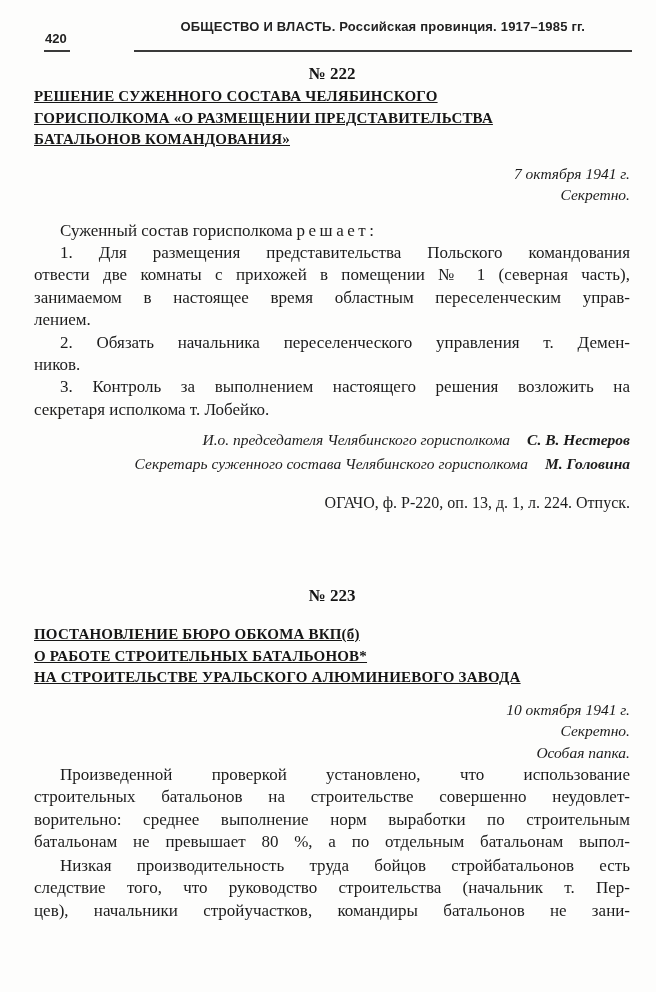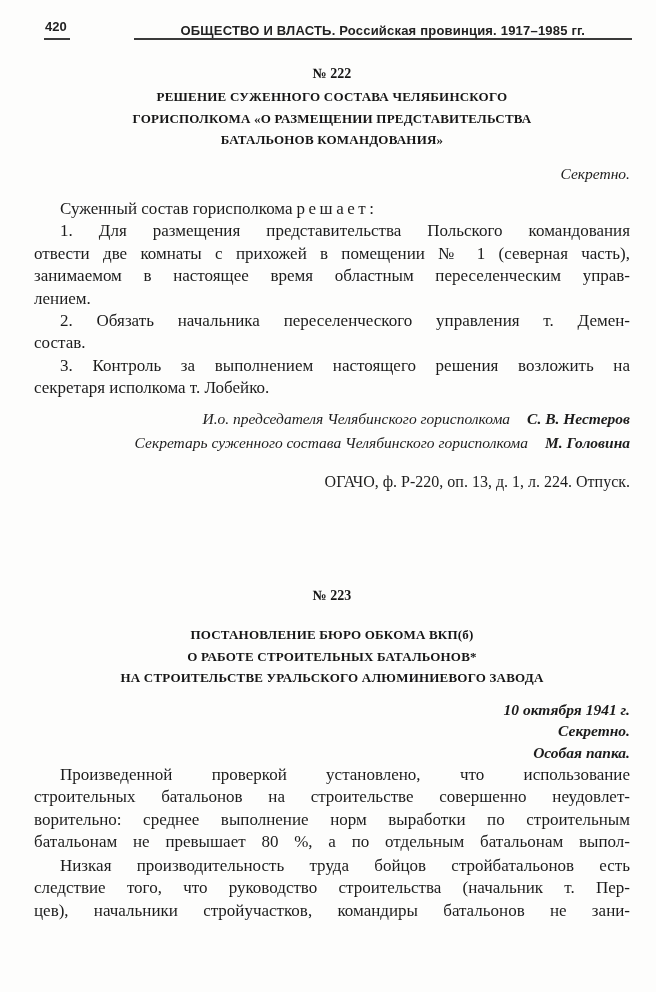--- a/index.html
+++ b/index.html
@@ -20,37 +20,38 @@
     font-family: "Liberation Sans", "DejaVu Sans", sans-serif;
     font-size: 13px; font-weight: 700; color: #222;
   }
   .pagenum {
     border-bottom: 2px solid #3a3a3a;
     padding: 0 3px 4px 1px;
   }
   .runtitle {
     flex: 1; margin-left: 64px;
     border-bottom: 2px solid #3a3a3a;
-    text-align: center; padding-bottom: 0;
+    text-align: center; padding-bottom: 16px;
     letter-spacing: 0.2px;
   }
 
   
   .doc { position: absolute; left: 34px; right: 26px; }
   .doc-222 { top: 64px; }
   .doc-223 { top: 586px; }
 
   .docnum {
-    text-align: center; font-weight: 700; font-size: 14px; line-height: 20px;
+    text-align: center; font-weight: 700; font-size: 17px; line-height: 20px;
     color: #161616;
   }
   .doctitle {
-    margin-top: 2px; text-align: center; font-weight: 700;
-    font-size: 13px; line-height: 21.5px; color: #161616;
+    margin-top: 2px; text-align: left; font-weight: 700;
+    font-size: 15px; line-height: 21.5px; color: #161616;
     letter-spacing: 0.2px;
+    text-decoration: underline;
   }
   .dateblock {
     margin-top: 12px; text-align: right;
     font-style: italic; font-size: 15.5px; line-height: 21.5px;
   }
   .docbody { margin-top: 14px; font-size: 17px; line-height: 22.4px; }
   .doc-223 .docbody { margin-top: 1px; line-height: 22.3px; }
   .bl { white-space: nowrap; }
   .jf { white-space: normal; text-align: justify; text-align-last: justify; }
   .indent { text-indent: 26px; }
@@ -59,53 +60,54 @@
 
   .sigs { margin-top: 7px; font-style: italic; font-size: 15.5px; line-height: 24px; }
   .sigrow { display: flex; justify-content: flex-end; align-items: baseline; }
   .signame { font-weight: 700; margin-left: 17px; }
 
   .archive {
     margin-top: 16px; text-align: right; font-size: 16px; line-height: 22px;
   }
 
   .d223-title { margin-top: 18px; }
-  .d223-date { margin-top: 10px; font-weight: bold; }
+  .d223-date { margin-top: 10px; }
 </style>
 </head>
 <body>
 
 <div class="page">
 
   <div class="header">
     <span class="pagenum">420</span>
     <span class="runtitle">ОБЩЕСТВО И ВЛАСТЬ. Российская провинция. 1917–1985 гг.</span>
   </div>
 
   <div class="doc doc-222">
     <div class="docnum">№ 222</div>
     <div class="doctitle">
       <div class="bl">РЕШЕНИЕ СУЖЕННОГО СОСТАВА ЧЕЛЯБИНСКОГО</div>
       <div class="bl">ГОРИСПОЛКОМА «О РАЗМЕЩЕНИИ ПРЕДСТАВИТЕЛЬСТВА</div>
       <div class="bl">БАТАЛЬОНОВ КОМАНДОВАНИЯ»</div>
     </div>
     <div class="dateblock">
+      <div>7 октября 1941 г.</div>
       <div>Секретно.</div>
     </div>
     <div class="docbody">
       <div class="indent"><span>Суженный состав горисполкома</span><span class="sp">решает:</span></div>
       <div>
         <div class="jf indent">1. Для размещения представительства Польского командования</div>
         <div class="jf">отвести две комнаты с прихожей в помещении № 1 (северная часть),</div>
         <div class="jf">занимаемом в настоящее время областным переселенческим управ-</div>
         <div>лением.</div>
       </div>
       <div>
         <div class="jf indent">2. Обязать начальника переселенческого управления т. Демен-</div>
-        <div>состав.</div>
+        <div>ников.</div>
       </div>
       <div>
         <div class="jf indent">3. Контроль за выполнением настоящего решения возложить на</div>
         <div>секретаря исполкома т. Лобейко.</div>
       </div>
     </div>
     <div class="sigs">
       <div class="sigrow">
         <span>И.о. председателя Челябинского горисполкома</span>
         <span class="signame">С. В. Нестеров</span>

